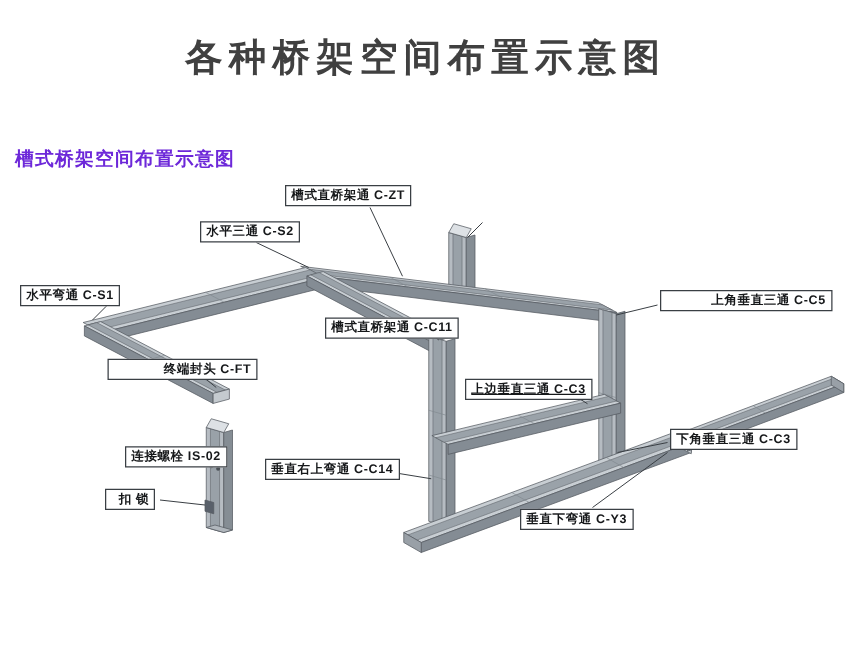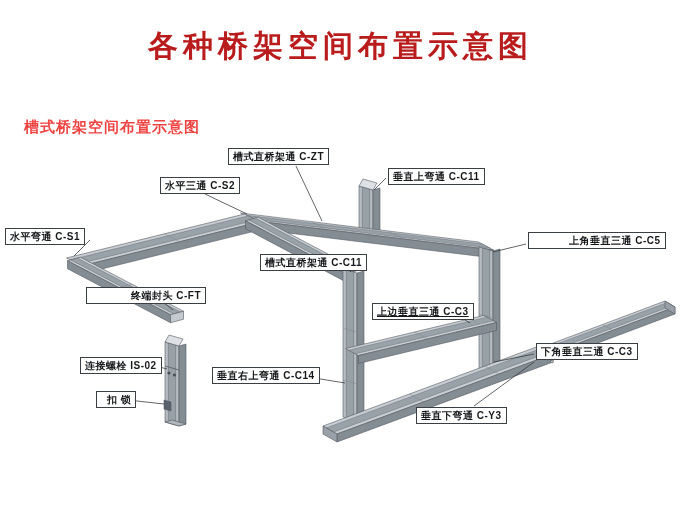--- a/index.html
+++ b/index.html
@@ -1,22 +1,22 @@
 <!DOCTYPE html>
 <html><head>
 <meta charset="utf-8">
 <style>
   html,body{margin:0;padding:0;background:#ffffff;}
   body{width:681px;height:519px;overflow:hidden;}
   .stage{position:relative;width:681px;height:519px;background:#ffffff;
          font-family:"Liberation Sans","DejaVu Sans",sans-serif;}
   .title{position:absolute;top:26px;left:0;width:100%;margin:0;text-align:center;
-         font-size:30px;font-weight:bold;color:#b91c1c;letter-spacing:5px;}
-  .subtitle{position:absolute;top:118px;left:24px;font-size:15px;font-weight:bold;
-            color:#ef4444;letter-spacing:1px;font-family:Liberation Serif, serif;}
+         font-size:30px;font-weight:bold;color:#404040;letter-spacing:5px;}
+  .subtitle{position:absolute;top:118px;left:12px;font-size:15px;font-weight:bold;
+            color:#6d28d9;letter-spacing:1px;font-family:Liberation Serif, serif;}
   #scene{position:absolute;left:0;top:0;}
   #labels{position:absolute;left:0;top:0;width:681px;height:426px;pointer-events:none;}
   .part-label{position:absolute;background:#ffffff;border:1px solid #3a3f44;
               padding:1px 4px;font-size:10px;font-weight:bold;color:#16181a;
               white-space:nowrap;letter-spacing:0.5px;line-height:13px;}
 </style>
 </head>
 <body>
 
 <div class="stage">
@@ -126,25 +126,24 @@
         <line x1="302" y1="376" x2="345" y2="383" stroke="#3a3f44" stroke-width="0.8"></line>
         <line x1="534" y1="354" x2="494" y2="362" stroke="#3a3f44" stroke-width="0.8"></line>
         <line x1="128" y1="400" x2="164" y2="404" stroke="#3a3f44" stroke-width="0.8"></line>
         <line x1="474" y1="406" x2="534" y2="362" stroke="#3a3f44" stroke-width="0.8"></line>
       </g>
   </svg>
 
   <div id="labels">
       <div class="part-label" style="left: 228px; top: 148px;">槽式直桥架通 C-ZT</div>
       <div class="part-label" style="left: 160px; top: 177px;">水平三通 C-S2</div>
-      <div class="part-label" style="left: 388px; top: 168px;">垂直上弯通 C-C11</div>
-      <div class="part-label" style="left: 5px; top: 228px;">水平弯通 C-S1</div>
+      <div class="part-label" style="left: 16px; top: 228px;">水平弯通 C-S1</div>
       <div class="part-label" style="left: 260px; top: 254px;">槽式直桥架通 C-C11</div>
       <div class="part-label" style="left: 528px; top: 232px; padding-left: 40px;">上角垂直三通 C-C5</div>
       <div class="part-label" style="left: 86px; top: 287px; padding-left: 44px;">终端封头 C-FT</div>
       <div class="part-label" style="left: 372px; top: 303px; text-decoration: underline;">上边垂直三通 C-C3</div>
-      <div class="part-label" style="left: 80px; top: 357px;">连接螺栓 IS-02</div>
+      <div class="part-label" style="left: 100px; top: 357px;">连接螺栓 IS-02</div>
       <div class="part-label" style="left: 212px; top: 367px; text-align: center;">垂直右上弯通 C-C14</div>
       <div class="part-label" style="left: 536px; top: 343px;">下角垂直三通 C-C3</div>
-      <div class="part-label" style="left: 96px; top: 391px; padding-left: 10px;">扣  锁</div>
+      <div class="part-label" style="left: 84px; top: 391px; padding-left: 10px;">扣  锁</div>
       <div class="part-label" style="left: 416px; top: 407px;">垂直下弯通 C-Y3</div>
     </div>
 </div>
 
 </body></html>

